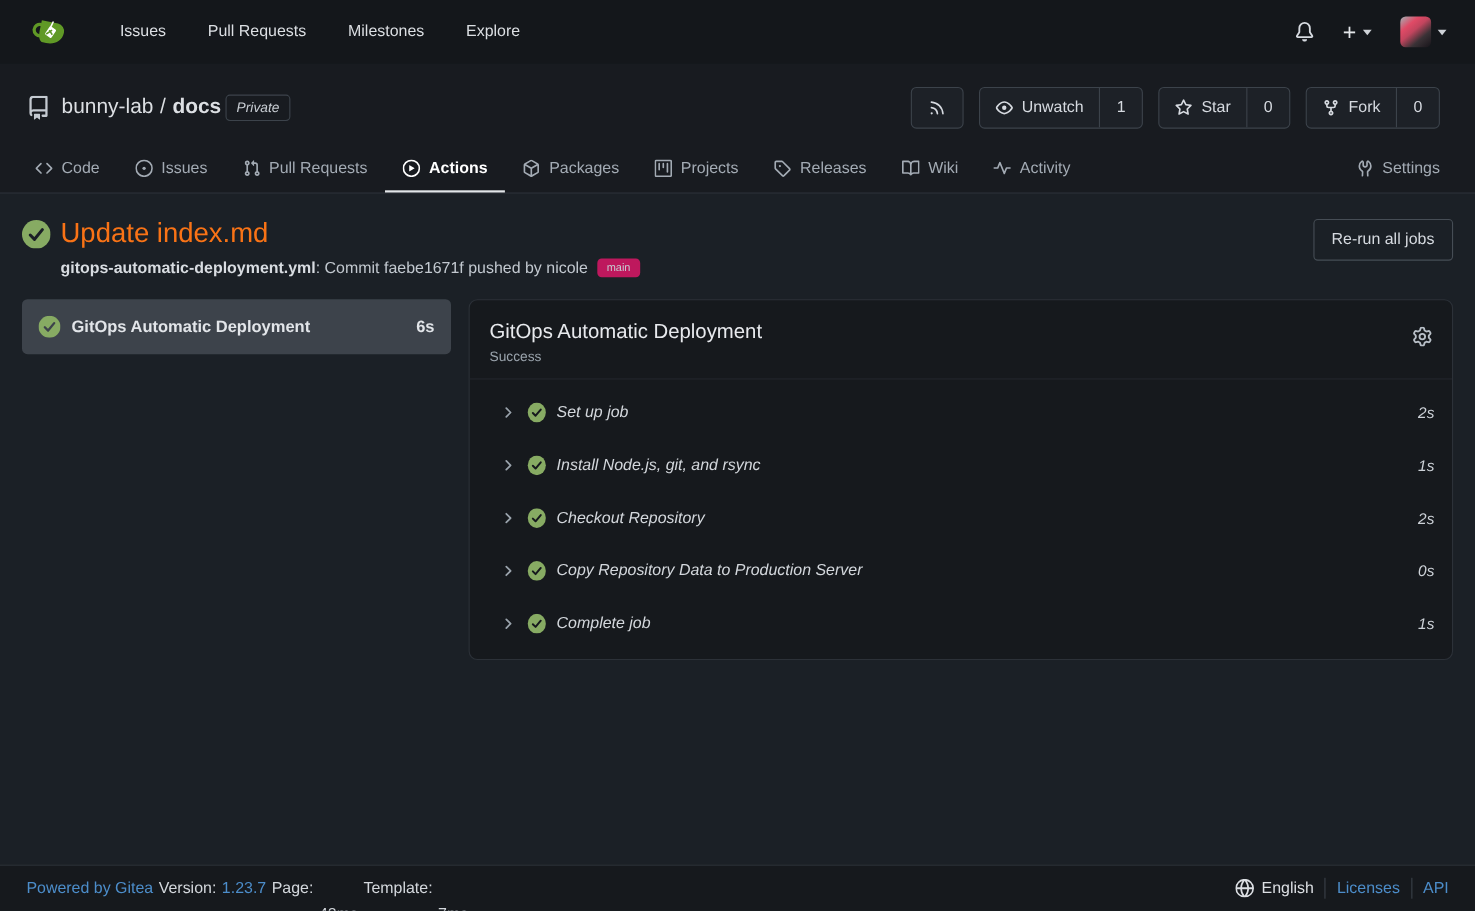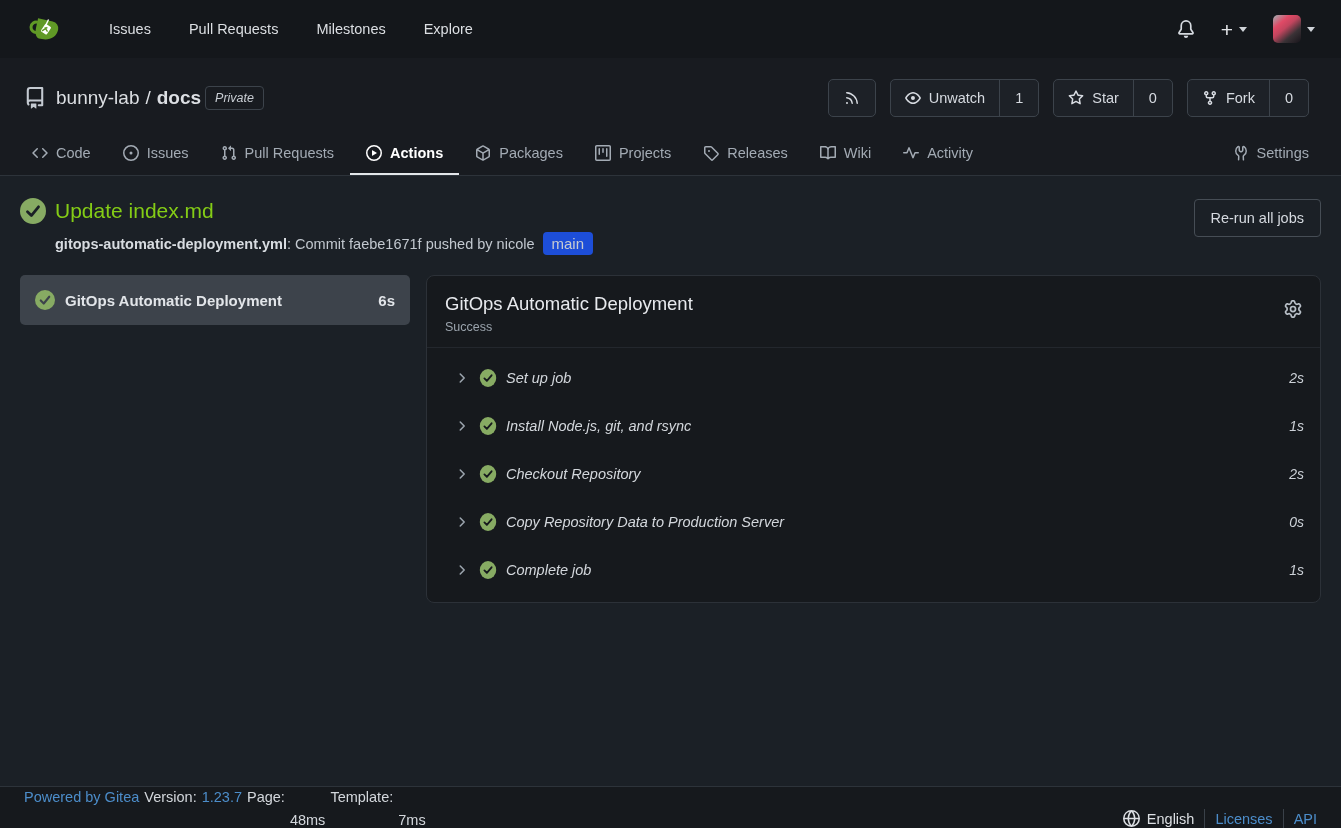--- a/index.html
+++ b/index.html
@@ -56,25 +56,25 @@
     padding:14px 16px 12px; border-bottom:2px solid transparent; cursor:pointer;
   }
   .tab .t-ico { display:flex; color:#a3abb4; }
   .tab.active { color:#ffffff; font-weight:700; border-bottom-color:#e3e6e9; }
   .tab.active .t-ico { color:#ffffff; }
   .tab-settings { margin-left:auto; }
 
   
   .run-header { display:flex; justify-content:space-between; align-items:flex-start; padding:22px 20px 20px; }
   .run-title-row { display:flex; align-items:center; gap:9px; }
-  .run-title { font-size:21px; font-weight:400; color:#84cc16; }
+  .run-title { font-size:25px; font-weight:400; color:#f97316; }
   .run-sub { margin-left:35px; margin-top:8px; font-size:14.5px; color:#c2c8cf; display:flex; align-items:center; }
   .run-sub .wf-file { font-weight:700; color:#d8dce1; }
   .branch-badge {
-    margin-left:8px; background:#1d4ed8; color:#c6cbd1; font-size:15px;
+    margin-left:8px; background:#be185d; color:#c6cbd1; font-size:10px;
     border-radius:4px; padding:3px 9px;
   }
   .rerun-btn {
     border:1px solid #464d55; background:transparent; color:#d6dae0;
     font-size:14.5px; border-radius:4px; padding:10px 16px; cursor:pointer;
     font-family:inherit; margin-top:1px;
   }
 
   
   .run-body { display:flex; gap:16px; padding:0 20px; align-items:flex-start; flex:1; }
@@ -99,21 +99,21 @@
   .steps { padding:6px 0 8px;font-style:italic; }
   .step-row { display:flex; align-items:center; height:48px; padding:0 16px 0 28px; cursor:pointer; }
   .step-chevron { color:#9aa3ac; display:flex; margin-right:10px; }
   .step-check { display:flex; margin-right:9px; }
   .step-name { font-size:14.5px; color:#d3d7dc; }
   .step-duration { margin-left:auto; font-size:14px; color:#ccd1d7; }
 
   
   .footer {
     height:42px; background:#16191d; border-top:1px solid #2d333a;
-    display:flex; align-items:flex-end; padding:0 24px; font-size:14.5px; flex-shrink:0;
+    display:flex; align-items:center; padding:0 24px; font-size:14.5px; flex-shrink:0;
   }
   .footer-left { display:flex; align-items:center; gap:5px; color:#d3d7dc; }
   .footer a, .link-blue { color:#4c8dca; text-decoration:none; cursor:pointer; }
   .bold { font-weight:400;margin-top:46px; }
   .footer-right { margin-left:auto; display:flex; align-items:center; gap:10px; }
   .lang { display:flex; align-items:center; gap:7px; color:#dcdfe3; cursor:pointer; }
   .v-div { width:1px; height:19px; background:#3a4149; }
 
   svg { display:block; }
 </style>

